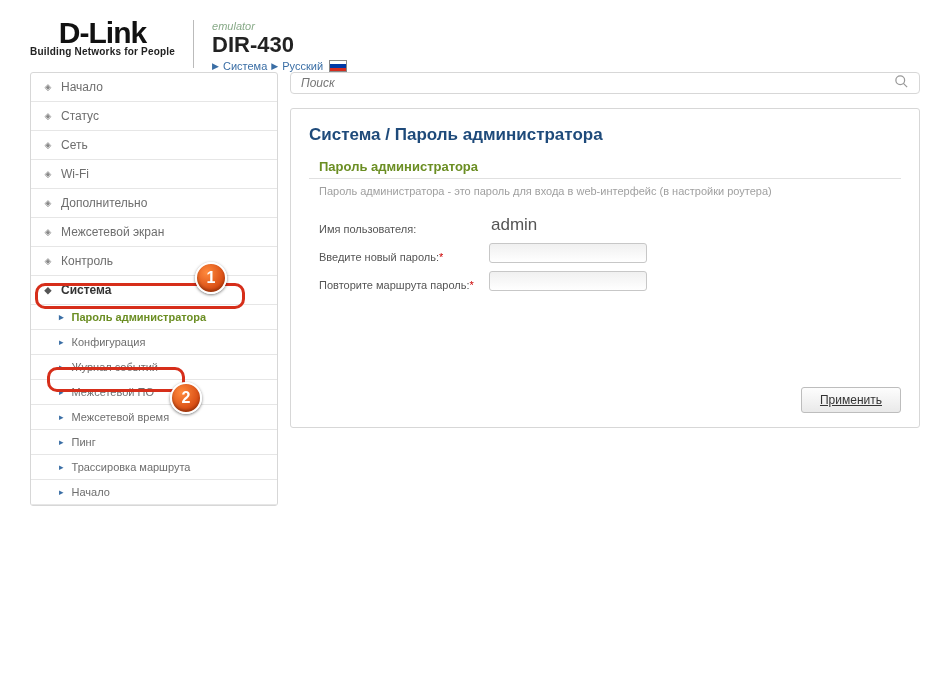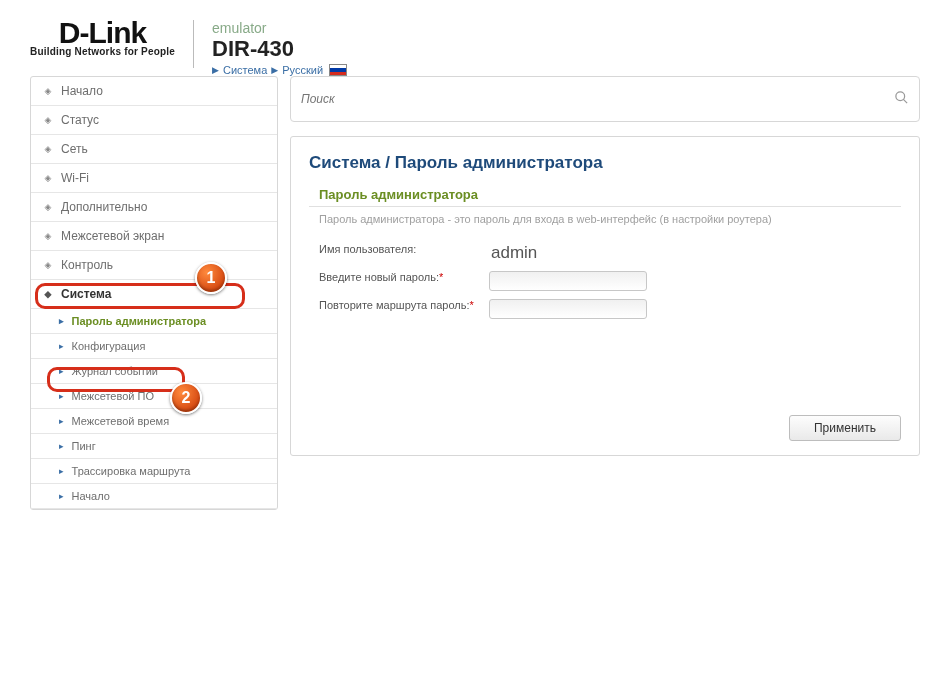--- a/index.html
+++ b/index.html
@@ -6,21 +6,21 @@
 body { font-family: Arial, Helvetica, sans-serif; font-size: 12px; background: #fff; color: #333; }
 .page { width: 950px; height: 686px; position: relative; padding: 20px 30px; }
 
 
 .header { display: flex; align-items: flex-start; gap: 12px; }
 .logo-block { display: flex; flex-direction: column; align-items: center; }
 .logo { font-size: 30px; font-weight: 900; letter-spacing: -1px; color: #111; line-height: 0.85; font-family: Arial Black, Arial, sans-serif; }
 .logo-sub { font-size: 10px; font-weight: bold; color: #222; letter-spacing: 0.2px; }
 .divider-v { width: 1px; background: #bbb; height: 48px; margin: 0 6px; }
 .model-block { display: flex; flex-direction: column; }
-.emulator { font-size: 14px; color: #8a8; }
+.emulator { font-size: 11px; color: #8a8; font-style: italic; }
 .model { font-size: 22px; font-weight: bold; color: #222; }
 .crumbs { display: flex; align-items: center; gap: 4px; margin-top: 2px; font-size: 11px; }
 .crumb-arrow { color: #3a6ea5; font-size: 9px; }
 .crumb-link { color: #3a6ea5; }
 .flag { width: 18px; height: 12px; display: inline-block; background: linear-gradient(to bottom, #fff 0 33%, #0039a6 33% 66%, #d52b1e 66% 100%); border: 1px solid #888; margin-left: 2px; }
 
 .layout { display: flex; gap: 12px; }
 
 
 .sidebar { width: 248px; border: 1px solid #d7d7d7; border-radius: 3px; background: #fff; }
@@ -28,36 +28,36 @@
 .nav-item:last-child { border-bottom: none; }
 .nav-item.expanded { color: #333; font-weight: bold; }
 .nav-icon { width: 10px; height: 10px; display: inline-flex; align-items: center; justify-content: center; color: #888; font-size: 9px; }
 .nav-icon.expanded-icon { color: #555; }
 .sub-item { display: flex; align-items: center; gap: 8px; padding: 6px 12px 6px 28px; border-bottom: 1px solid #e6e6e6; cursor: pointer; color: #6e6e6e; font-size: 11px; }
 .sub-item.active { color: #6b8e23; font-weight: bold; }
 .sub-icon { color: #3a6ea5; font-size: 9px; }
 
 
 .main { flex: 1; display: flex; flex-direction: column; gap: 14px; }
-.search-bar { border: 1px solid #d7d7d7; border-radius: 4px; height: 46px; display: flex; align-items: center; padding: 0 10px; }
+.search-bar { border: 1px solid #d7d7d7; border-radius: 4px; height: 22px; display: flex; align-items: center; padding: 0 10px; }
 .search-input { flex: 1; border: none; outline: none; font-size: 12px; font-style: italic; color: #888; background: transparent; }
 .search-icon { color: #999; font-size: 15px; }
 
 .content { border: 1px solid #d7d7d7; border-radius: 3px; padding: 16px 18px 14px; min-height: 320px; display: flex; flex-direction: column; }
 .breadcrumb-title { font-size: 17px; font-weight: bold; color: #1e4a7a; margin-bottom: 14px; }
 .section-title { font-size: 13px; font-weight: bold; color: #6b8e23; margin-bottom: 4px; padding-left: 10px; }
 .section-desc { font-size: 11px; color: #a0a0a0; border-top: 1px solid #e0e0e0; padding: 6px 0 10px 10px; margin-bottom: 4px; }
-.form-row { display: flex; align-items: flex-start; padding: 4px 0 4px 10px; }
+.form-row { display: flex; align-items: flex-end; padding: 4px 0 4px 10px; }
 .form-label { width: 170px; font-size: 11px; color: #555; }
 .req { color: #c00; }
 .form-value { font-size: 17px; color: #555; padding-left: 2px; }
 .form-input { width: 158px; height: 20px; border: 1px solid #c7c7c7; border-radius: 3px; background: linear-gradient(#f0f0f0,#fff); padding: 0 4px; font-size: 11px; }
 .content-spacer { flex: 1; }
 .actions { display: flex; justify-content: flex-end; margin-top: 8px; }
-.btn { border: 1px solid #bdbdbd; background: linear-gradient(#fdfdfd,#e9e9e9); border-radius: 3px; padding: 5px 24px; font-size: 12px; color: #333; cursor: pointer; }
+.btn { border: 1px solid #bdbdbd; background: linear-gradient(#fdfdfd,#e9e9e9); border-radius: 3px; padding: 5px 18px; font-size: 12px; color: #333; cursor: pointer; text-decoration: underline; }
 
 
 .annot-box { position: absolute; border: 3px solid #d62e1a; border-radius: 10px; pointer-events: none; }
 .annot-circle { position: absolute; width: 32px; height: 32px; border-radius: 50%; background: radial-gradient(circle at 35% 30%, #ff8a3d, #d64a12 70%); border: 2px solid #fff; box-shadow: 0 1px 3px rgba(0,0,0,.5), inset 0 -2px 3px rgba(0,0,0,.3); color: #fff; font-weight: bold; font-size: 16px; display: flex; align-items: center; justify-content: center; pointer-events: none; }
 </style>
 </head>
 <body>
 
 <div class="page">
 

